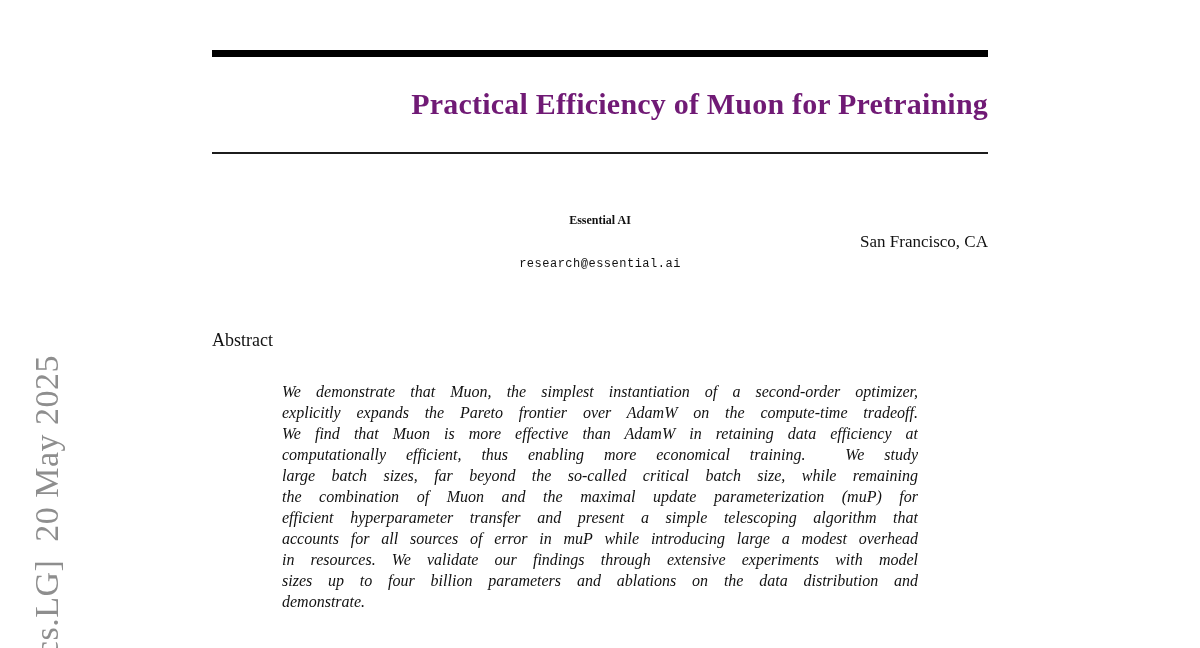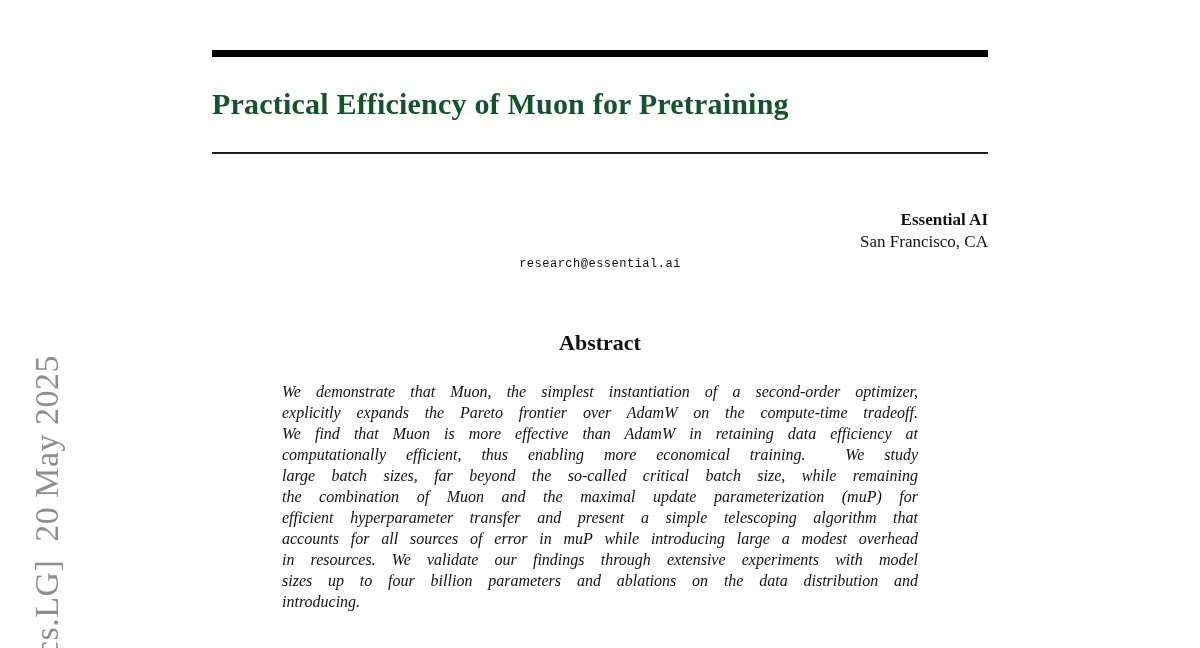--- a/index.html
+++ b/index.html
@@ -25,67 +25,66 @@
     width: 776px;
     height: 7px;
     background: #000000;
   }
   .title {
     position: absolute;
     top: 86px;
     left: 212px;
     width: 776px;
     margin: 0;
-    text-align: left;
+    text-align: right;
     font-size: 30px;
     line-height: 36px;
     font-weight: bold;
-    color: #14532d;
+    color: #701a75;
     letter-spacing: 0.2px;
   }
   .rule-thin {
     position: absolute;
     top: 152px;
     left: 212px;
     width: 776px;
     height: 2px;
     background: #1c1c1c;
   }
   .authors {
     position: absolute;
     top: 209px;
     left: 212px;
     width: 776px;
     text-align: center;
   }
   .author-name {
-    font-size: 17px;
+    font-size: 12px;
     line-height: 22px;
     font-weight: bold;
-    text-align: right;
   }
   .author-loc {
     font-size: 17px;
     line-height: 22px;
     text-align: right;
   }
   .author-email {
     font-family: "Liberation Mono", "DejaVu Sans Mono", monospace;
     font-size: 12px;
     line-height: 22px;
     letter-spacing: 0.5px;
   }
   .abstract-heading {
     position: absolute;
     top: 330px;
     left: 212px;
     width: 776px;
-    text-align: center;
-    font-size: 22px;
-    font-weight: bold;
+    text-align: left;
+    font-size: 18px;
+    font-weight: normal;
   }
   .abstract-body {
     position: absolute;
     top: 381px;
     left: 282px;
     width: 636px;
     font-size: 16px;
     font-style: italic;
   }
   .abs-line {
@@ -137,16 +136,16 @@
       <div class="abs-line">We demonstrate that Muon, the simplest instantiation of a second-order optimizer,</div>
       <div class="abs-line">explicitly expands the Pareto frontier over AdamW on the compute-time tradeoff.</div>
       <div class="abs-line">We find that Muon is more effective than AdamW in retaining data efficiency at</div>
       <div class="abs-line">computationally efficient, thus enabling more economical training.&nbsp; We study</div>
       <div class="abs-line">large batch sizes, far beyond the so-called critical batch size, while remaining</div>
       <div class="abs-line">the combination of Muon and the maximal update parameterization (muP) for</div>
       <div class="abs-line">efficient hyperparameter transfer and present a simple telescoping algorithm that</div>
       <div class="abs-line">accounts for all sources of error in muP while introducing large a modest overhead</div>
       <div class="abs-line">in resources. We validate our findings through extensive experiments with model</div>
       <div class="abs-line">sizes up to four billion parameters and ablations on the data distribution and</div>
-      <div class="abs-line last">introducing.</div>
+      <div class="abs-line last">demonstrate.</div>
     </div>
 
 </div>
 
 </body></html>

